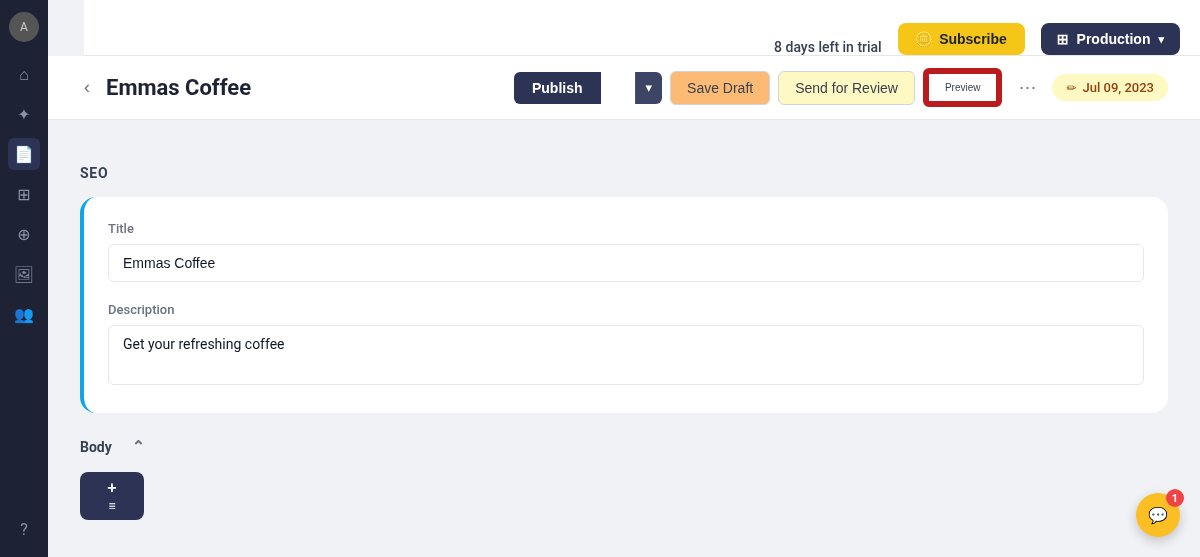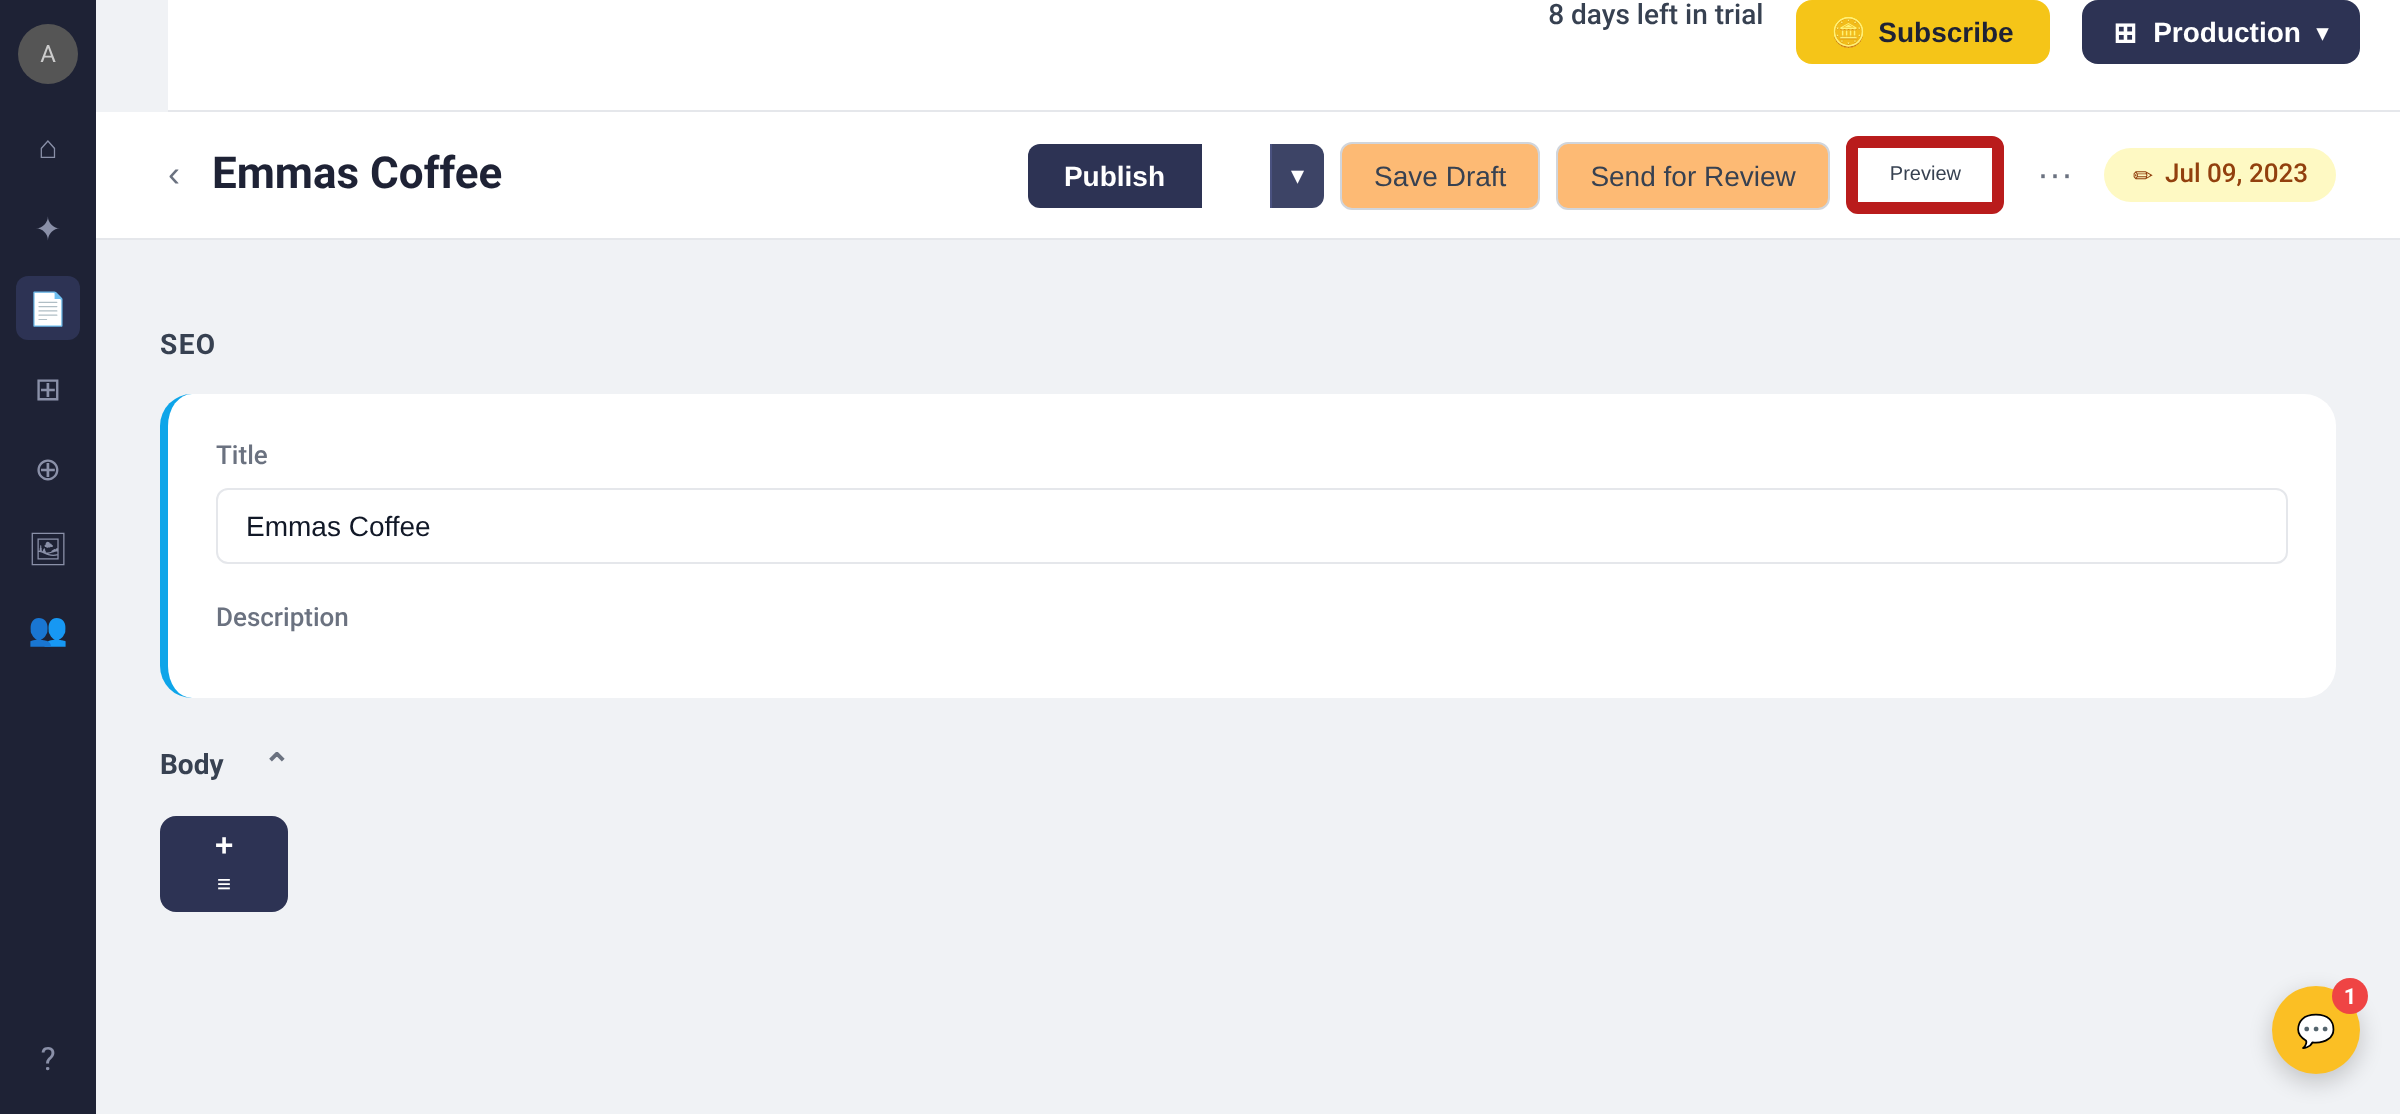--- a/index.html
+++ b/index.html
@@ -51,21 +51,21 @@
       display: flex;
       flex-direction: column;
       overflow: hidden;
     }
 
     
     .topbar {
       background: #fff;
       height: 56px;
       display: flex;
-      align-items: flex-start;
+      align-items: flex-end;
       justify-content: flex-end;
       padding: 0 20px;
       gap: 16px;
       border-bottom: 1px solid #e5e7eb;
       flex-shrink: 0;
       margin-left: 36px;
     }
     .trial-text {
       font-size: 14px;
       color: #374151;
@@ -158,21 +158,21 @@
       background: #fdba74;
       color: #374151;
       border: 1px solid #d1d5db;
       border-radius: 6px;
       padding: 8px 16px;
       font-size: 14px;
       font-weight: 500;
       cursor: pointer;
     }
     .btn-send-review {
-      background: #fdba74;
+      background: #fef9c3;
       color: #374151;
       border: 1px solid #d1d5db;
       border-radius: 6px;
       padding: 8px 16px;
       font-size: 14px;
       font-weight: 500;
       cursor: pointer;
     }
     .btn-preview {
       background: #fff;
@@ -391,20 +391,21 @@
   </div>
 
   <div class="content-body">
     <div class="section-label">SEO</div>
 
     <div class="seo-card">
       <div class="field-label">Title</div>
       <input class="field-input" type="text" value="Emmas Coffee" style="">
 
       <div class="field-label">Description</div>
+      <textarea class="field-textarea" style="">Get your refreshing coffee</textarea>
     </div>
 
     <div class="body-section">
       <div class="body-label">
         <span>Body</span>
         <span class="body-chevron">⌃</span>
       </div>
       <button class="add-block-btn">
         <span class="plus">+</span>
         <span class="layers">≡</span>

